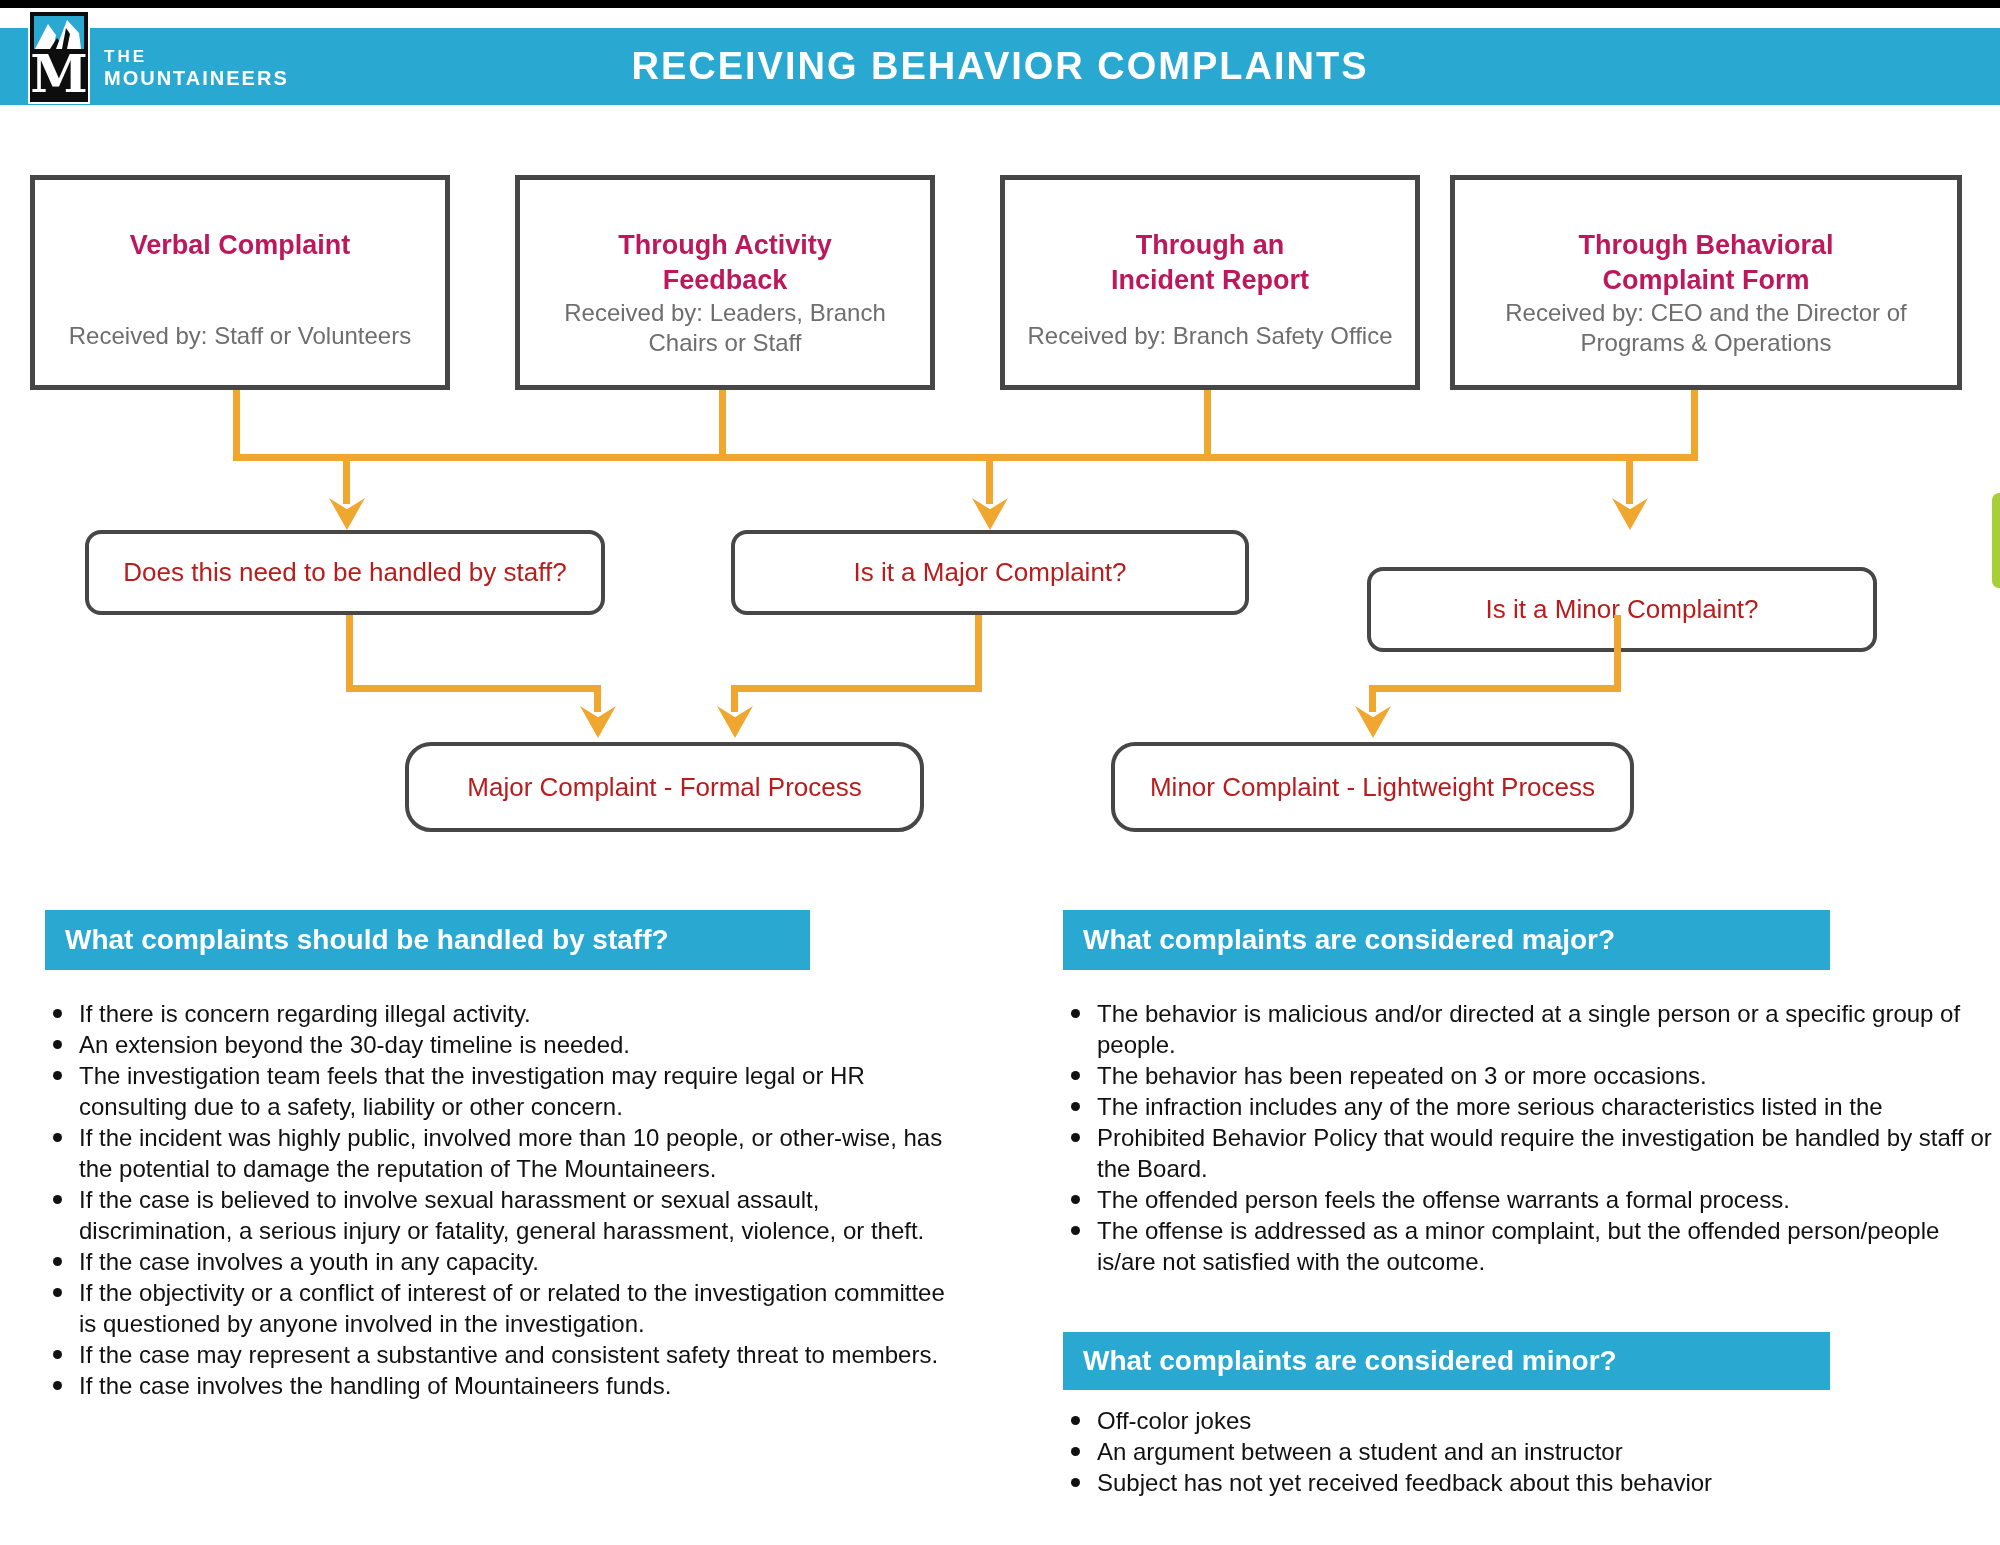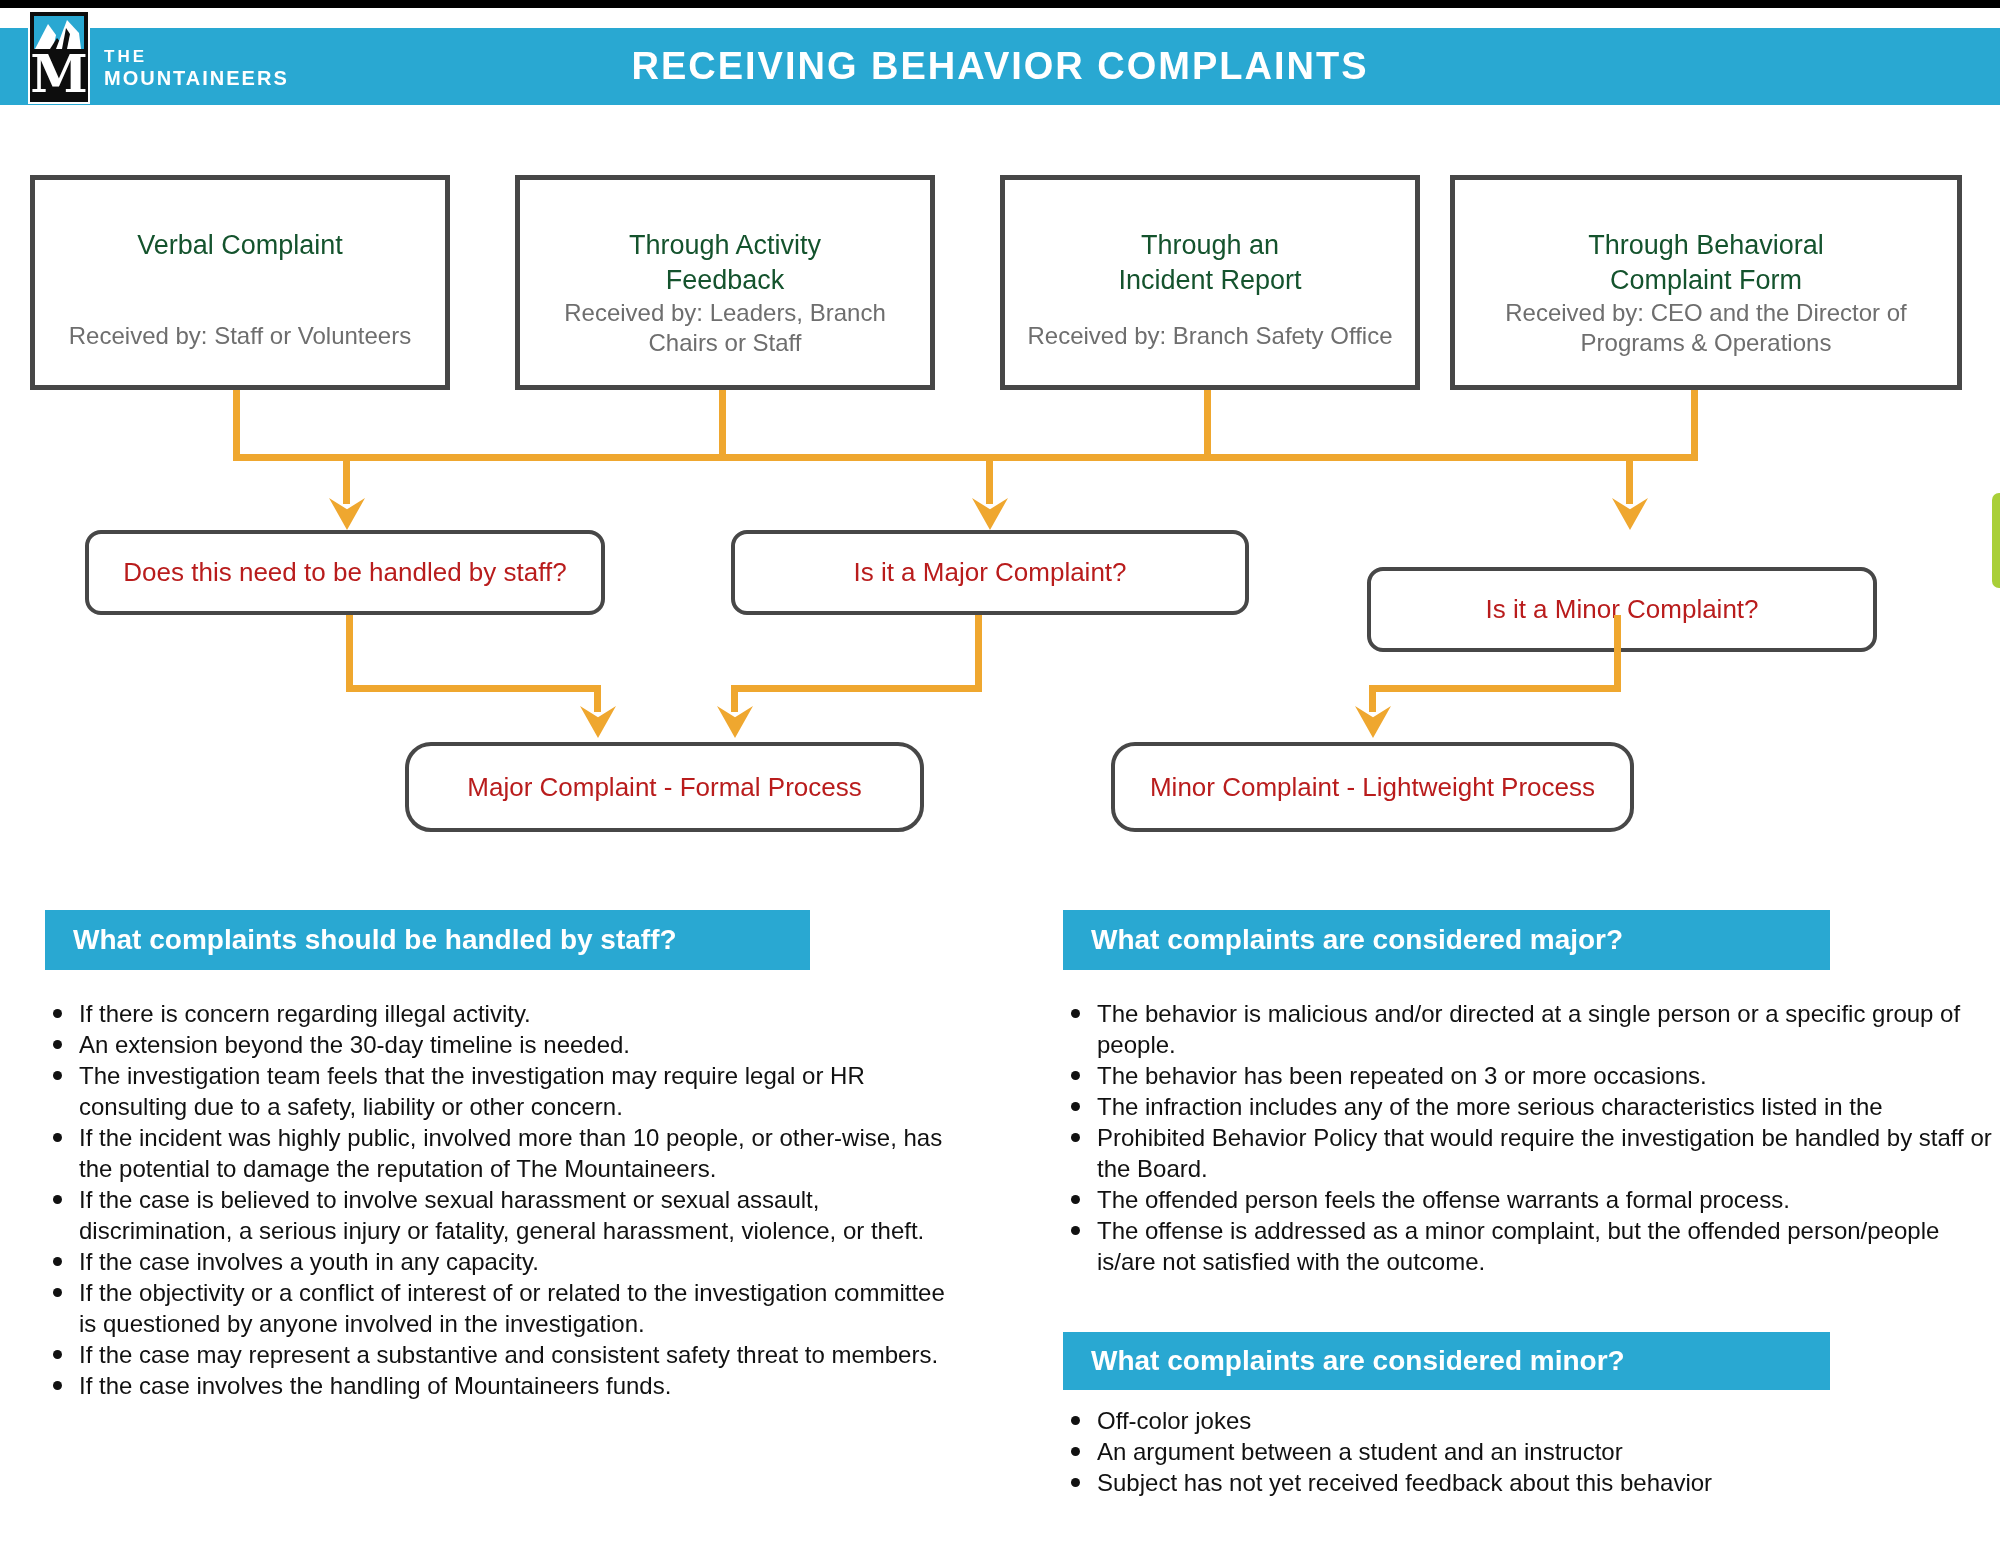--- a/index.html
+++ b/index.html
@@ -21,38 +21,38 @@
          color:#fff;font-size:38px;font-weight:bold;letter-spacing:2px;border-radius:17px;}
   .logo{position:absolute;left:28px;top:10px;width:62px;height:94px;border:2px solid #fff;}
   .logotext{position:absolute;left:104px;top:47px;color:#fff;font-weight:bold;line-height:1.15;}
   .logotext .l1{font-size:17px;letter-spacing:3px;}
   .logotext .l2{font-size:20px;letter-spacing:2px;}
 
   
   .src{position:absolute;top:175px;height:215px;background:#fff;border:5px solid var(--border-gray);
        display:flex;flex-direction:column;justify-content:space-between;text-align:center;
        padding:48px 18px 34px 18px;}
-  .src-title{font-size:27px;font-weight:normal;color:#14532d;white-space:pre-line;line-height:1.3;}
+  .src-title{font-size:27px;font-weight:bold;color:#be185d;white-space:pre-line;line-height:1.3;}
   .src-sub{font-size:24px;color:#6e6e6e;white-space:pre-line;line-height:1.25;}
 
   
   .v,.h{position:absolute;background:var(--arrow-orange);}
   .ah{position:absolute;width:36px;height:32px;background:var(--arrow-orange);
       clip-path:polygon(0 0,50% 35%,100% 0,50% 100%);}
 
   
   .pill{position:absolute;background:#fff;border:4px solid var(--border-gray);border-radius:16px;
         display:flex;align-items:center;justify-content:center;font-size:26px;color:#b91c1c;text-align:center;}
   .pill.round{border-radius:26px;}
 
   .edge-stripe{position:absolute;background:var(--edge-green);border-radius:8px;}
 
   
   .sec-header{position:absolute;background:var(--accent-cyan);color:#fff;font-weight:bold;font-size:28px;
-              display:flex;align-items:center;padding-left:28px;}
+              display:flex;align-items:center;padding-left:20px;}
   ul.blist{position:absolute;list-style:none;font-size:24px;color:#111;line-height:31px;}
   ul.blist li{position:relative;padding-left:34px;}
   ul.blist li::before{content:"";position:absolute;left:8px;top:11px;width:9px;height:9px;border-radius:50%;background:#111;}
 </style>
 </head>
 <body>
 
 <div class="page">
 
   <div class="topbar"></div>

